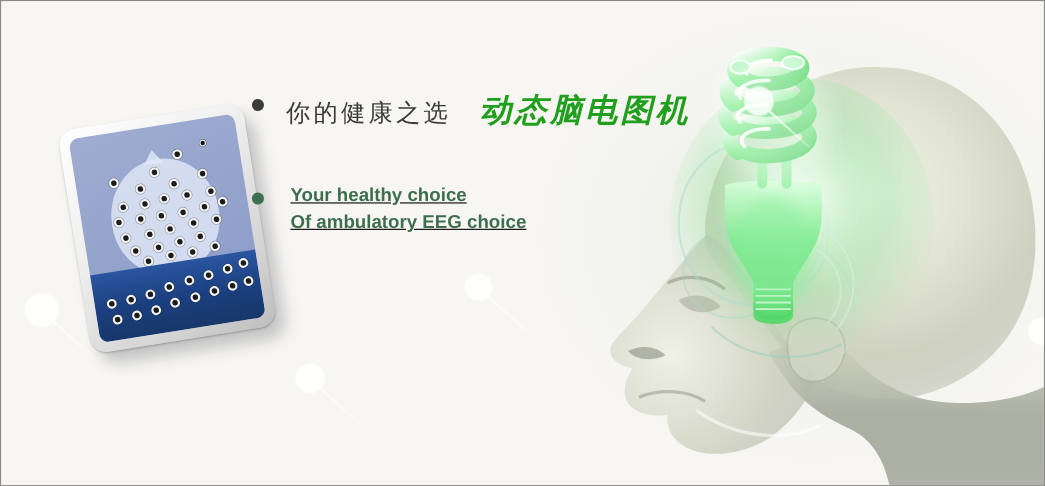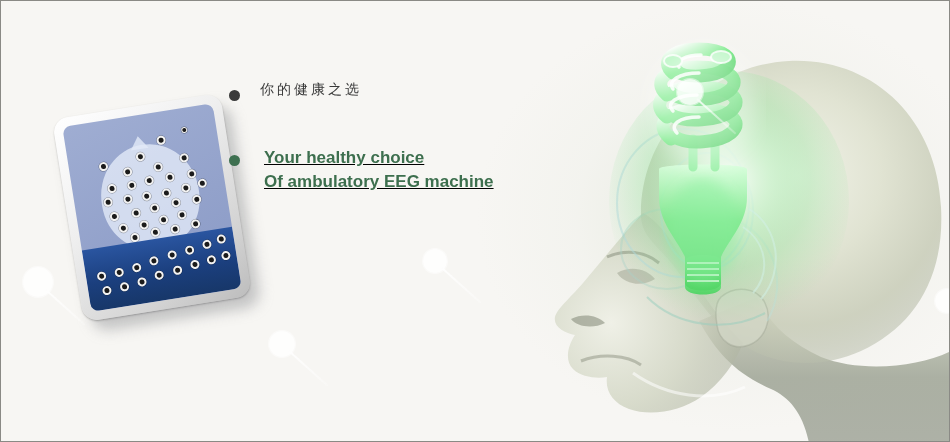--- a/index.html
+++ b/index.html
@@ -111,21 +111,21 @@
   }
   .bullet.dark{background:#3b3b3b;}
   .bullet.green{background:#3e7050;}
 
   #line-cn{
     margin-left:20px;
     display:flex;align-items:baseline;
   }
   .cn-sub{
     font-family:Liberation Sans, sans-serif;
-    font-size:14px;color:#3a3a3a;letter-spacing:3px;
+    font-size:22px;color:#3a3a3a;letter-spacing:3px;
     white-space:nowrap;
   }
   .cn-title{
     margin-left:26px;
     font-family:"DejaVu Serif","Liberation Serif",serif;
     font-size:29px;font-weight:bold;font-style:italic;
     color:#1f9f1c;letter-spacing:3px;white-space:nowrap;
   }
 
   #row-en{margin-top:45px;text-decoration:underline;}
@@ -364,26 +364,27 @@
       </div>
     </div>
   </div>
 
   <div id="headline-block">
 
     <div class="row">
       <span class="bullet dark"></span>
       <div id="line-cn">
         <span class="cn-sub">你的健康之选</span>
+        <span class="cn-title">动态脑电图机</span>
       </div>
     </div>
 
     <div class="row" id="row-en">
       <span class="bullet green"></span>
       <div id="line-en">
         <div class="en-line">Your healthy choice</div>
-        <div class="en-line">Of ambulatory EEG machine</div>
+        <div class="en-line">Of ambulatory EEG choice</div>
       </div>
     </div>
 
   </div>
 
 </div>
 
 </body></html>

